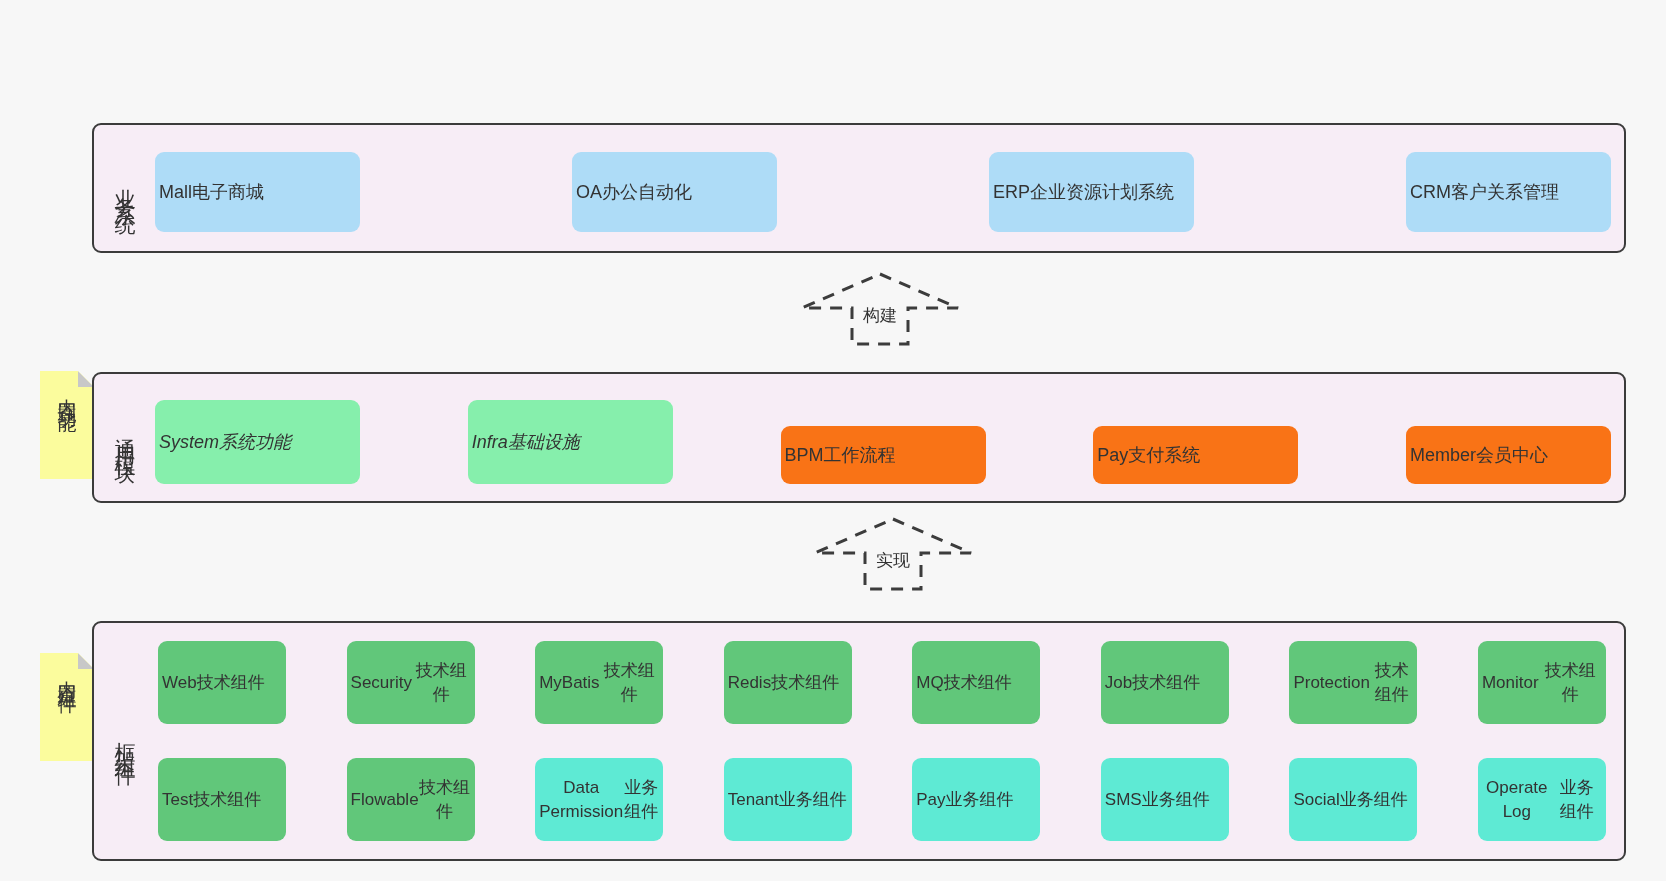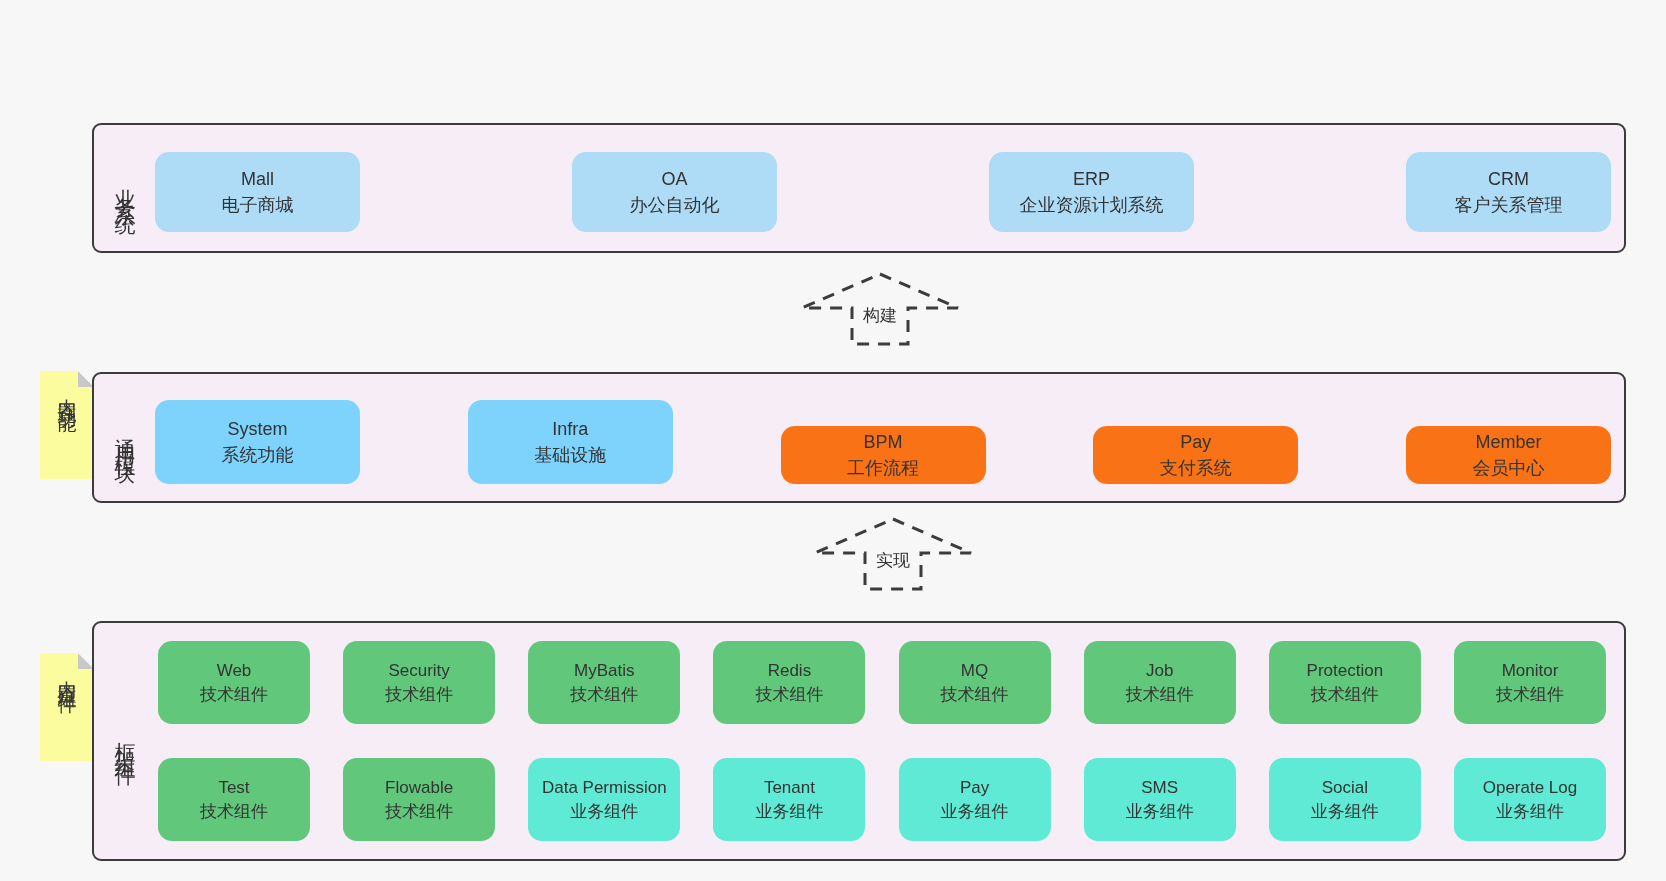--- a/index.html
+++ b/index.html
@@ -50,36 +50,35 @@
     align-items:stretch;
   }
   .boxes.wide{left:61px;right:13px;}
   #rows-0-0{top:27px;height:80px;}
   #rows-1-0{top:26px;height:84px;}
   .boxes.narrow{left:64px;right:18px;}
   #rows-2-0{top:18px;height:83px;}
   #rows-2-1{top:135px;height:83px;}
 
   .box{
-    border-radius:14px;
+    border-radius:9px;
     display:flex;
-    flex-direction:column;
-    justify-content:center;
+    flex-direction:row;
     align-items:center;
     text-align:center;
     line-height:1.45;
     padding:2px 4px;
     box-sizing:border-box;
   }
   .boxes.wide .box{width:205px;font-size:18px;}
-  .boxes.narrow .box{width:152px;font-size:17px;line-height:1.4;}
+  .boxes.narrow .box{width:128px;font-size:17px;line-height:1.4;}
   .box .box-title{display:block;}
   .box .box-subtitle{display:block;}
   .box.blue{background:#aedcf7;}
-  .box.red{background:#7dd3fc;}
+  .box.red{background:#86efac;font-style:italic;}
   .box.pink{background:#f97316;margin-top:26px;}
   .box.green{background:#61c77a;}
   .box.green-light{background:#5eead4;}
 
   
   .sticky{
     position:absolute;
     left:40px;
     width:54px;
     background:#fbfc9d;

